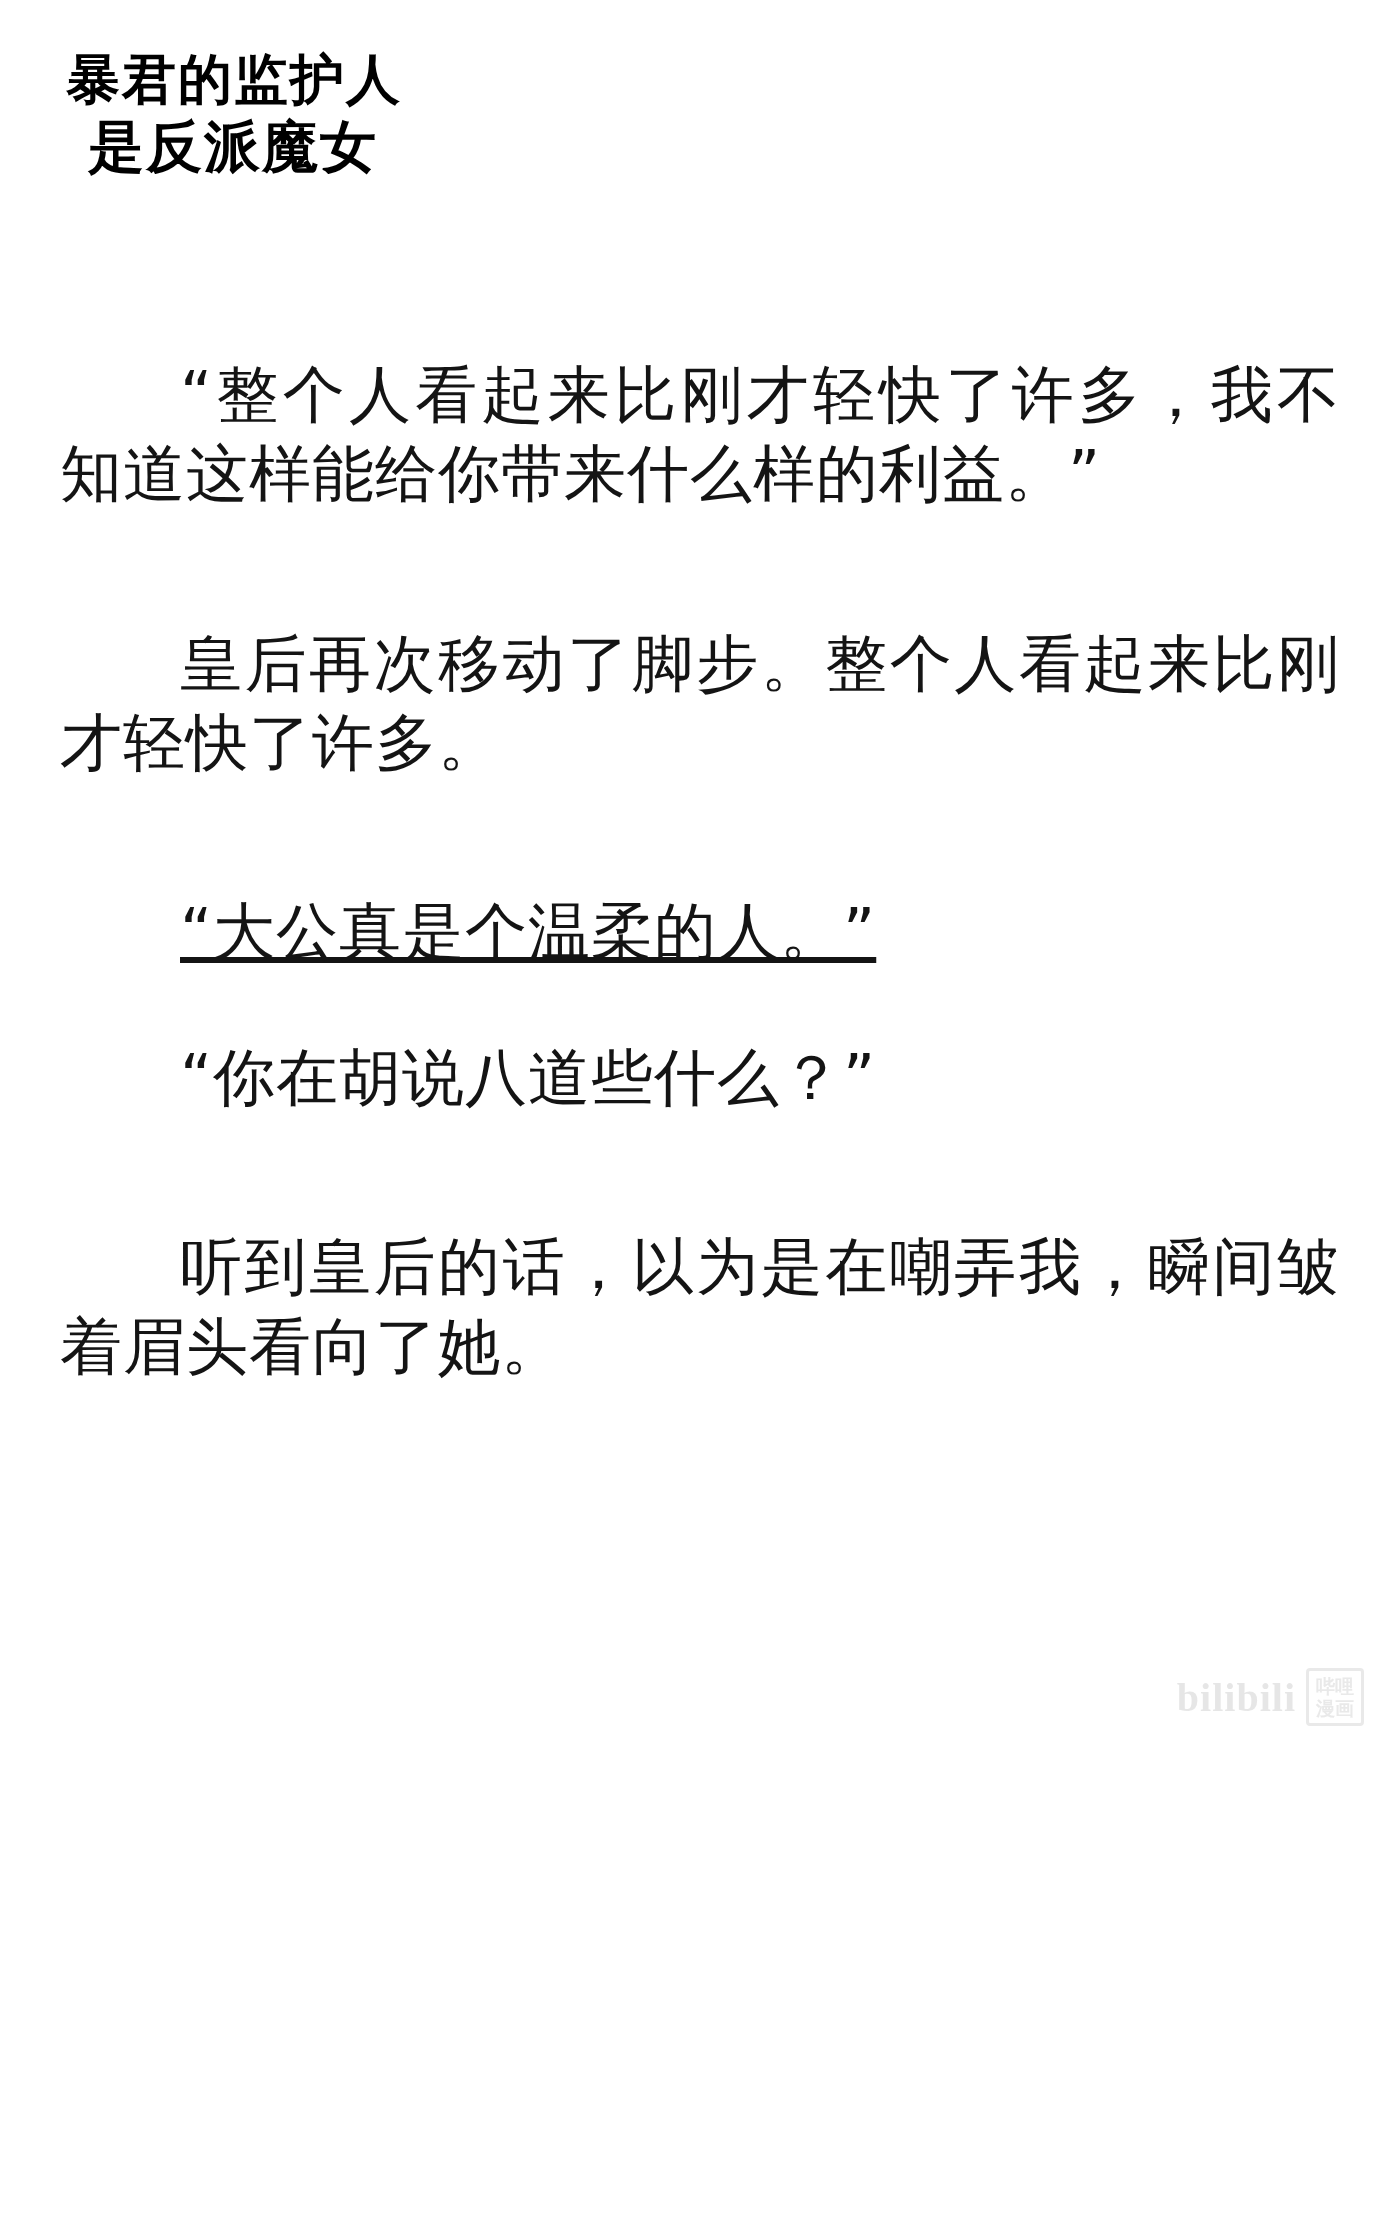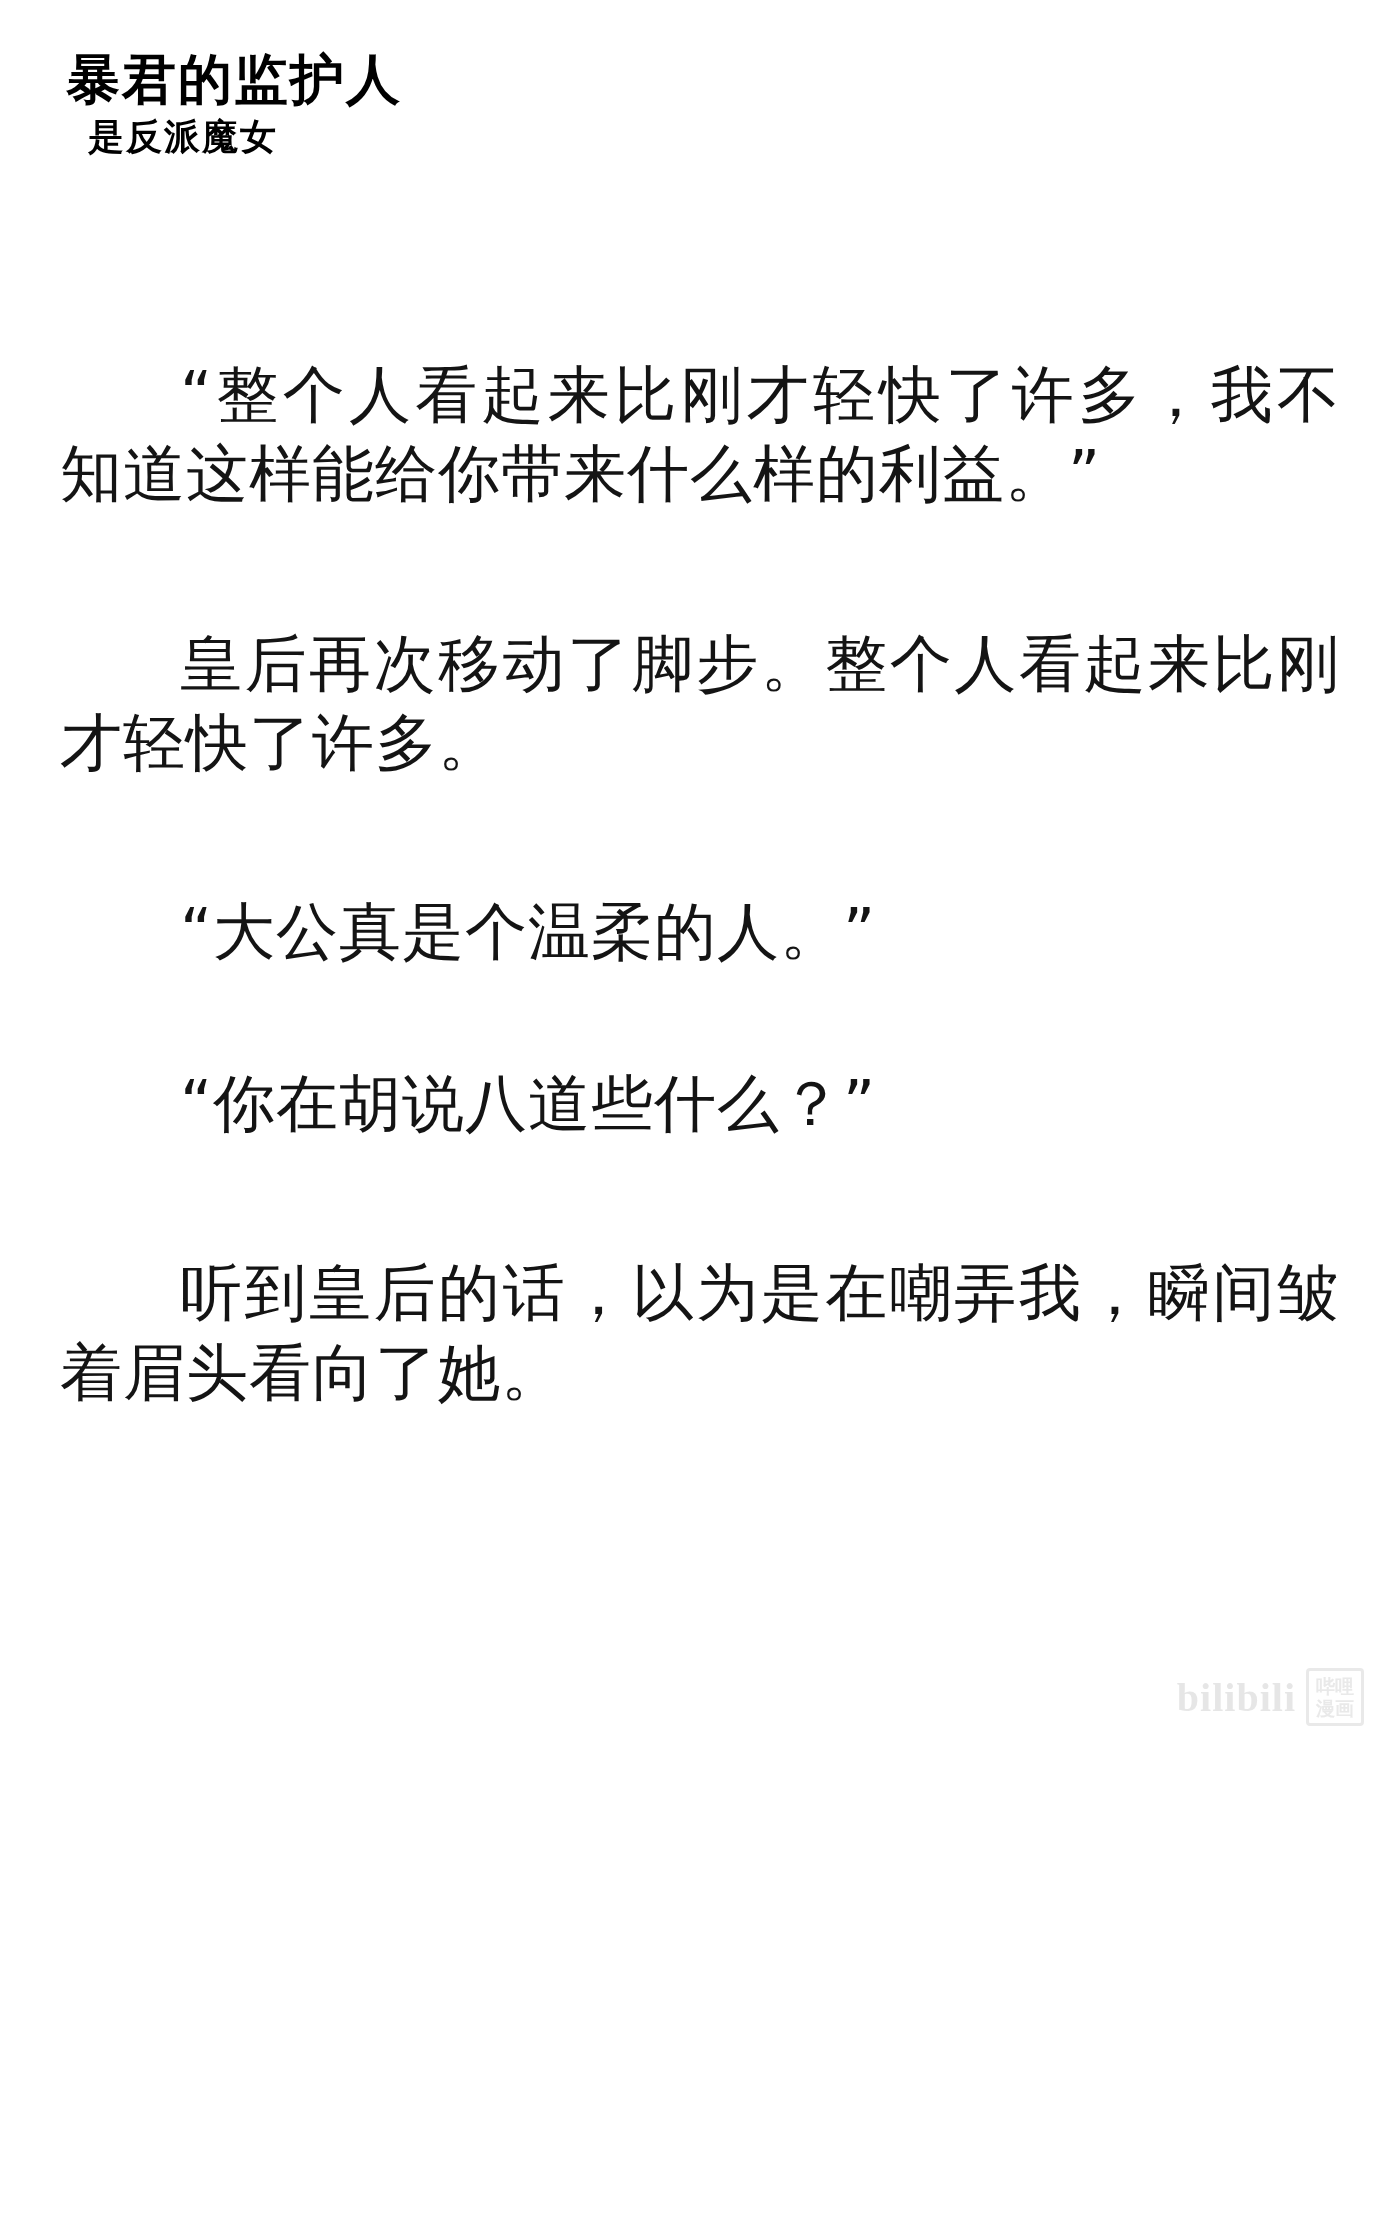--- a/index.html
+++ b/index.html
@@ -41,21 +41,21 @@
     position: absolute;
     left: 8px;
     top: 4px;
     font-size: 54px;
     letter-spacing: 2px;
   }
   .logo-l2 {
     position: absolute;
     left: 30px;
     top: 70px;
-    font-size: 36px;
+    font-size: 56px;
     letter-spacing: 2px;
   }
 
   
   .content {
     position: absolute;
     left: 60px;
     top: 355px;
     width: 1280px;
   }
@@ -66,21 +66,21 @@
     color: #141414;
     letter-spacing: 1px;
     margin: 0 0 62px 0;
     text-align: justify;
     text-indent: 120px;
     font-weight: 500;
   }
   .para.q { text-indent: 120px; }
 
   .gap-lg { margin-bottom: 110px; }
-  .gap-md { margin-bottom: 92px; }
+  .gap-md { margin-bottom: 66px; text-decoration: underline; }
 
   
   .watermark {
     position: absolute;
     right: 36px;
     bottom: 36px;
     display: flex;
     align-items: center;
     gap: 10px;
     opacity: 0.45;

